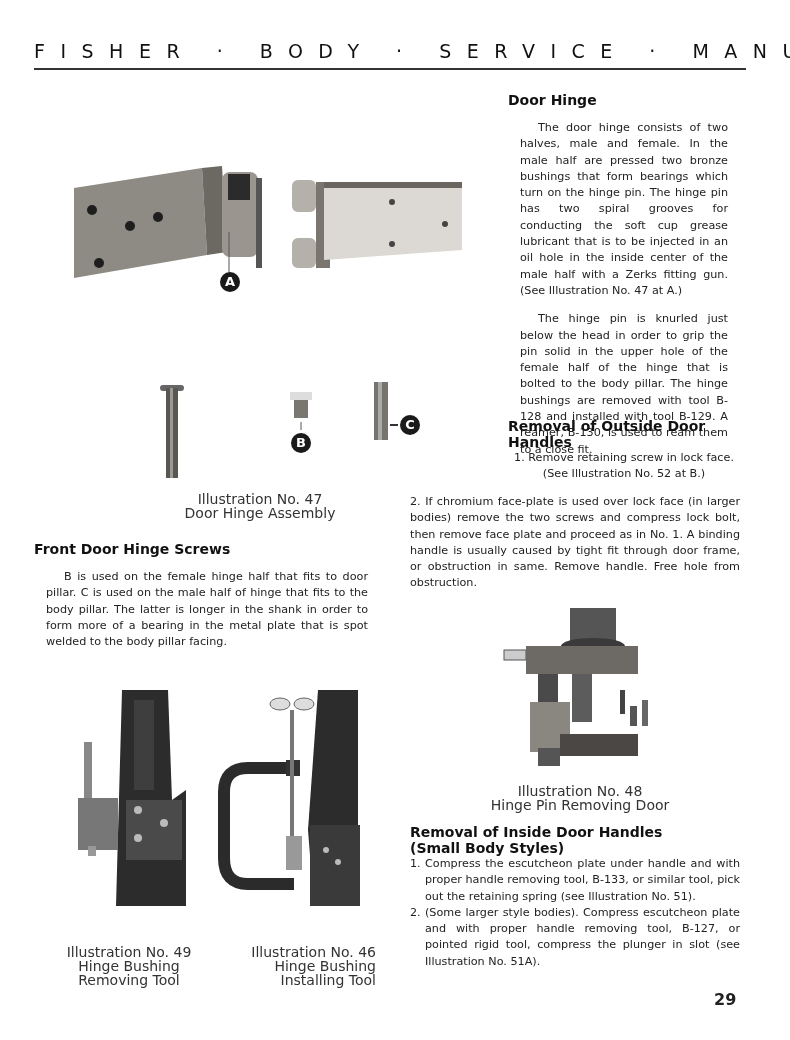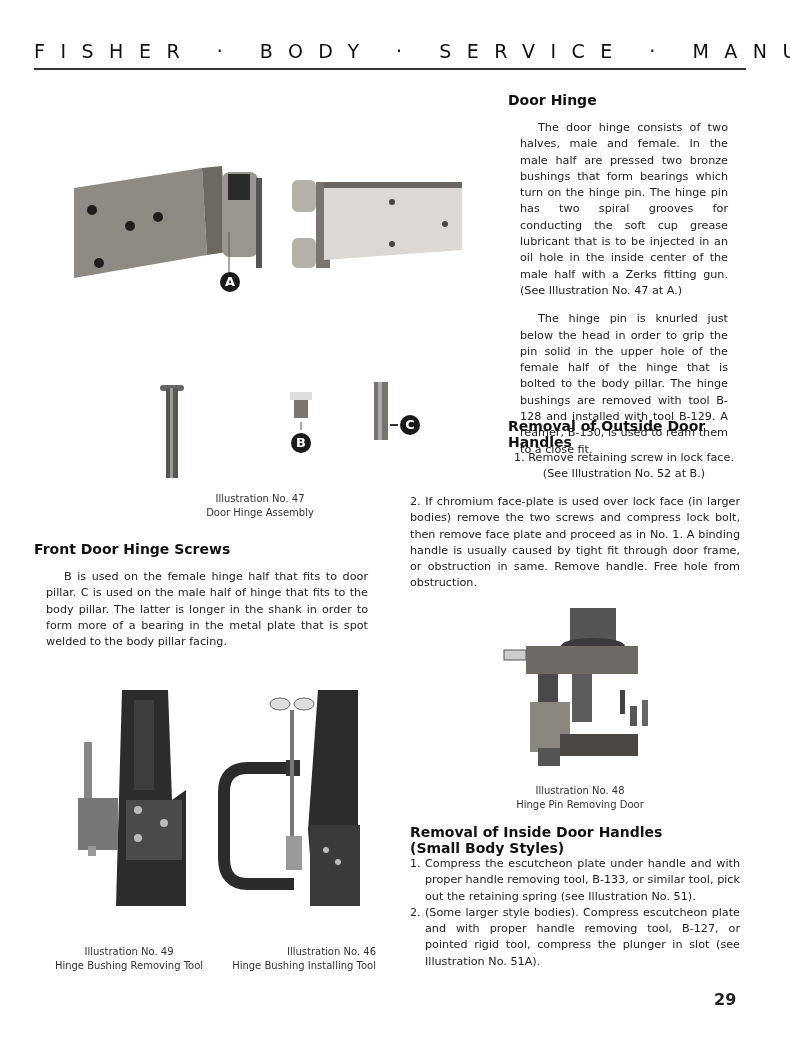--- a/index.html
+++ b/index.html
@@ -6,21 +6,21 @@
   body { width: 790px; height: 1040px; position: relative; overflow: hidden;
          font-family: "DejaVu Sans", sans-serif; color: #1a1a1a; }
   .abs { position: absolute; }
   .header { left: 34px; top: 40px; width: 712px; height: 30px; }
   .header-title { position: absolute; left: 0; top: 0; width: 712px; font-size: 19px;
          letter-spacing: 15.5px; white-space: nowrap; color: #111; font-family: "DejaVu Sans", sans-serif; }
   .header-rule { position: absolute; left: 0; top: 28px; width: 712px; height: 2px; background: #333; }
   .heading { font-family: "DejaVu Sans", sans-serif; font-weight: bold; font-size: 14px; color: #111; }
   .body-text { font-size: 11.2px; line-height: 16.3px; text-align: justify; color: #222; }
   .body-text p { margin: 12px; text-indent: 18px; }
-  .caption { font-size: 10px; line-height: 14px; text-align: center; color: #333; }
+  .caption { font-size: 14px; line-height: 14px; text-align: center; color: #333; }
   .list-item { display: flex; }
   .list-num { width: 15px; flex: none; }
   .list-text { flex: 1; text-align: justify; }
   .marker { position: absolute; width: 20px; height: 20px; border-radius: 50%; background: #1a1a1a;
             color: #fff; font-weight: bold; font-size: 13px; line-height: 20px; text-align: center; }
   svg { display: block; }
   .page-num { font-size: 16px; font-weight: bold; color: #222; }
 </style>
 </head>
 <body>

